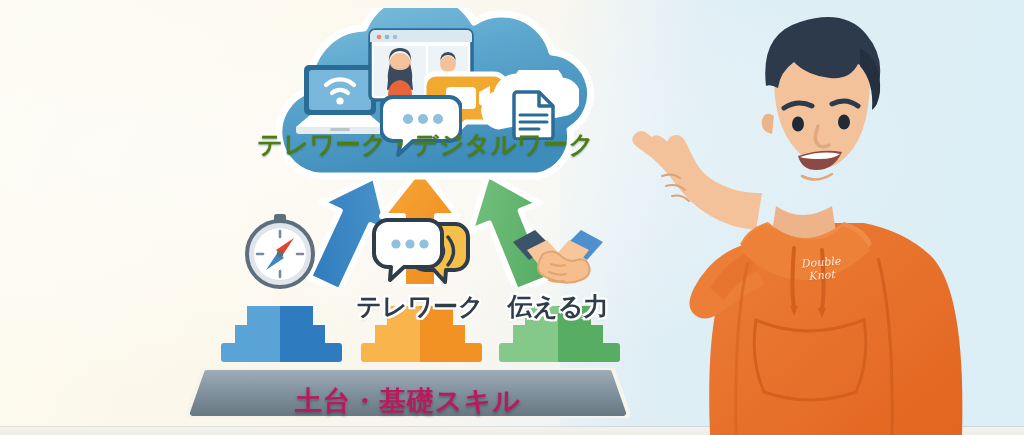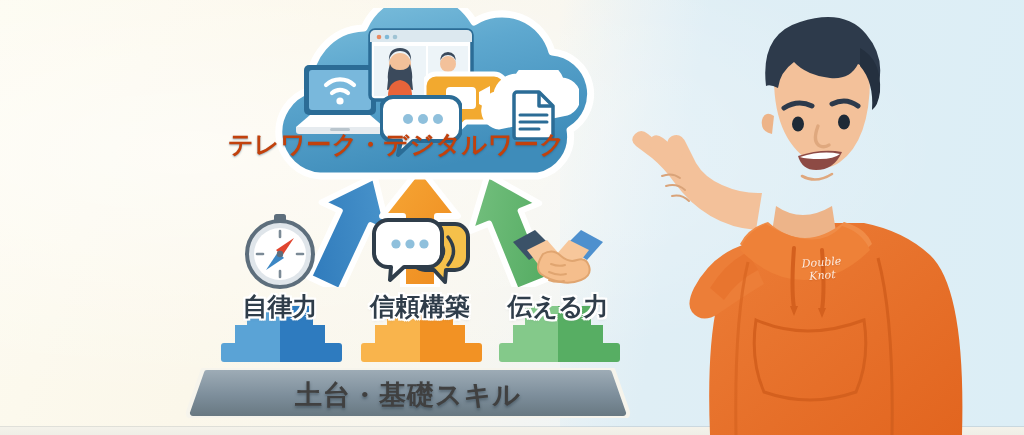--- a/index.html
+++ b/index.html
@@ -17,22 +17,22 @@
     background:linear-gradient(100deg,rgba(223,238,245,0) 0%,#dfeef5 28%,#dceef6 100%);}
   .bg-vign{position:absolute;inset:0;
     background:radial-gradient(120% 90% at 18% 35%,rgba(255,255,255,.55) 0%,rgba(255,255,255,0) 62%);}
   .floorline{position:absolute;left:0;bottom:8px;width:1024px;height:1px;background:rgba(150,160,168,.28);}
   .floorline2{position:absolute;left:0;bottom:0;width:1024px;height:8px;background:linear-gradient(#f4f2ea,#efeee6);}
 
   
   #cloud-group{position:absolute;left:228px;top:8px;width:396px;height:180px;}
   #cloud-group svg{position:absolute;left:0;top:0;}
   .cloud-label{
-    position:absolute;left:0;top:120px;width:396px;
-    color:#c2410c;font-size:25px;font-weight:700;letter-spacing:.5px;
+    position:absolute;left:0;top:120px;width:396px;text-align:center;
+    color:#4d7c0f;font-size:25px;font-weight:700;letter-spacing:.5px;
     text-shadow:0 1px 2px rgba(30,80,110,.45);
   }
 
   
   .arrow{position:absolute;}
 
   
   .pillar{position:absolute;width:150px;}
   .pillar .picon{position:absolute;left:0;top:0;width:150px;text-align:center;}
   .plabel{
@@ -40,22 +40,22 @@
     font-size:25px;font-weight:700;color:#2f3d4a;
     text-shadow:
       -2px -2px 0 #fff, 2px -2px 0 #fff, -2px 2px 0 #fff, 2px 2px 0 #fff,
       -2px 0 0 #fff, 2px 0 0 #fff, 0 -2px 0 #fff, 0 2px 0 #fff,
       0 2px 3px rgba(120,130,140,.35);
   }
 
   
   #base-bar{position:absolute;left:178px;top:368px;width:460px;height:50px;}
   .base-label{
-    position:absolute;left:0;top:9px;width:460px;text-align:center;
-    color:#404040;font-size:27px;font-weight:700;letter-spacing:1px;
+    position:absolute;left:0;top:15px;width:460px;text-align:center;
+    color:#be185d;font-size:27px;font-weight:700;letter-spacing:1px;
     text-shadow:0 2px 3px rgba(40,55,68,.5);
   }
 
   
   #person{position:absolute;left:560px;top:0;width:464px;height:435px;}
   .knot-text{
     position:absolute;left:787px;top:256px;width:70px;
     color:#fdece0;font-size:11px;line-height:13px;
     font-family:"DejaVu Serif","Liberation Serif",serif;
     font-style:italic;text-align:center;transform:rotate(-4deg);
@@ -129,21 +129,20 @@
     <svg style="position:absolute;left:0;top:96px;" width="150" height="56" viewBox="0 0 150 56">
       <rect x="42" y="0" width="66" height="19" fill="#5AA3D6"></rect>
       <rect x="75" y="0" width="33" height="19" fill="#2E7BBF"></rect>
       <rect x="30" y="19" width="90" height="18" fill="#5AA3D6"></rect>
       <rect x="75" y="19" width="45" height="18" fill="#2E7BBF"></rect>
       <rect x="16" y="37" width="118" height="19" rx="3" fill="#5AA3D6"></rect>
       <rect x="75" y="37" width="59" height="19" fill="#2E7BBF"></rect>
       <path d="M134 37 h-4 v19 h4 a3 3 0 0 0 3-3 v-13 a3 3 0 0 0 -3 -3 z" fill="#2E7BBF"></path>
     </svg>
 
-    <div class="plabel" style="top:80px;">自律力</div>
   </div>
 
   <div class="pillar" style="left:345px;top:210px;height:150px;">
 
     <svg class="picon" style="top:8px;" width="150" height="76" viewBox="0 0 150 76">
       <g transform="translate(33,0)">
 
         <path d="M47 6 h30 a13 13 0 0 1 13 13 v20 a13 13 0 0 1 -13 13 h-9 l-1 12 l-11 -12 h-9
                  a13 13 0 0 1 -13 -13 v-20 a13 13 0 0 1 13 -13 z" fill="#F5C04A" stroke="#2F3D4A" stroke-width="4" stroke-linejoin="round"></path>
         <g stroke="#2F3D4A" stroke-width="3.4" fill="none" stroke-linecap="round">
@@ -164,21 +163,21 @@
     <svg style="position:absolute;left:0;top:96px;" width="150" height="56" viewBox="0 0 150 56">
       <rect x="42" y="0" width="66" height="19" fill="#F9B44C"></rect>
       <rect x="75" y="0" width="33" height="19" fill="#F29224"></rect>
       <rect x="30" y="19" width="90" height="18" fill="#F9B44C"></rect>
       <rect x="75" y="19" width="45" height="18" fill="#F29224"></rect>
       <rect x="16" y="37" width="118" height="19" rx="3" fill="#F9B44C"></rect>
       <rect x="75" y="37" width="59" height="19" fill="#F29224"></rect>
       <path d="M134 37 h-4 v19 h4 a3 3 0 0 0 3-3 v-13 a3 3 0 0 0 -3 -3 z" fill="#F29224"></path>
     </svg>
 
-    <div class="plabel" style="top:80px;">信頼構築</div>
+    <div class="plabel" style="top:80px;">テレワーク</div>
   </div>
 
   <div class="pillar" style="left:483px;top:210px;height:150px;">
 
     <svg class="picon" style="top:4px;" width="150" height="80" viewBox="0 0 150 80">
       <g transform="translate(30,6)">
 
         <path d="M0 22 l22 -12 l16 16 l-22 14 z" fill="#3B5268"></path>
 
         <path d="M90 22 l-22 -12 l-16 16 l22 14 z" fill="#4E90CE"></path>

